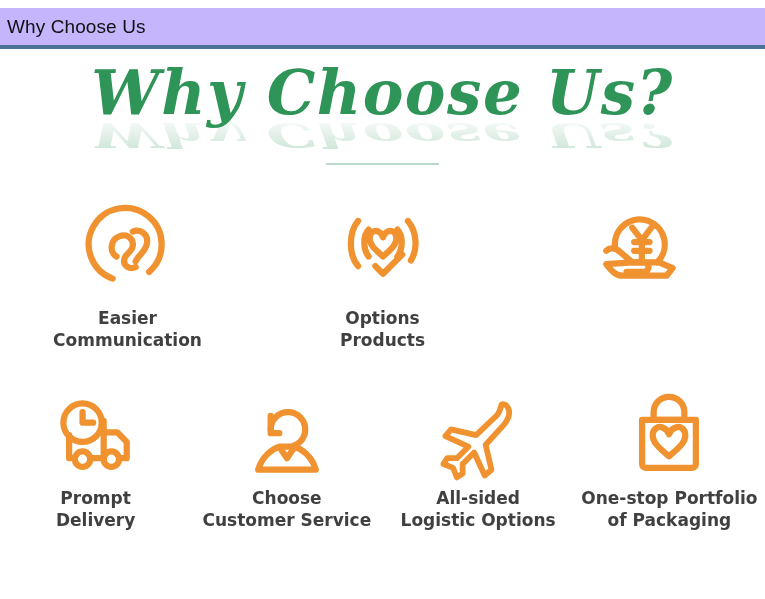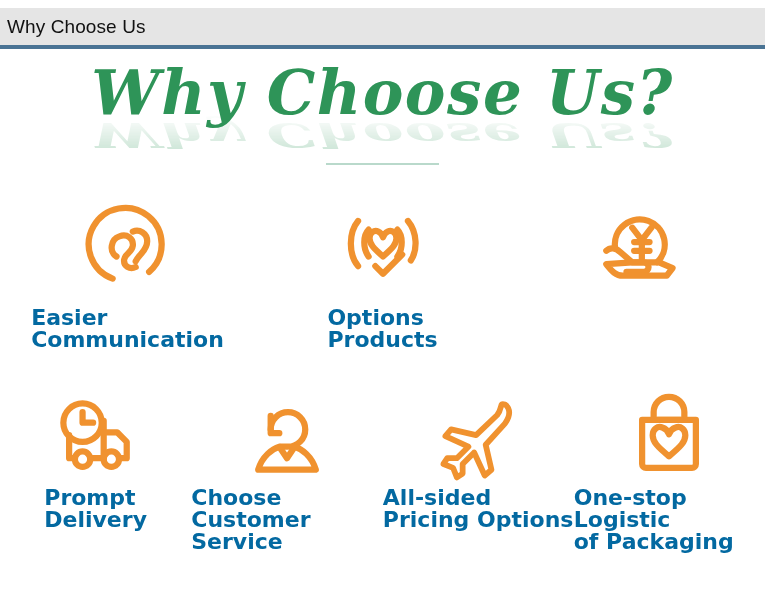--- a/index.html
+++ b/index.html
@@ -15,21 +15,21 @@
     position: relative;
   }
 
   
   #window-header {
     position: absolute;
     left: 0;
     top: 8px;
     width: 765px;
     height: 41px;
-    background: #e5e5e5;
+    background: #c4b5fd;
     border-bottom: 4px solid #4a7394;
     box-sizing: border-box;
     display: flex;
     align-items: center;
   }
   #window-title {
     font-size: 19px;
     color: #111111;
     padding-left: 7px;
     letter-spacing: 0.1px;
@@ -112,26 +112,26 @@
     flex-direction: column;
     align-items: center;
   }
   .feature-icon {
     width: 96px;
     height: 96px;
     display: block;
   }
   .feature-label {
     margin-top: 14px;
-    text-align: left;
+    text-align: center;
     font-family: "DejaVu Sans", "Liberation Sans", sans-serif;
     font-weight: bold;
-    font-size: 22px;
+    font-size: 17px;
     line-height: 22px;
-    color: #0369a1;
+    color: #404040;
     white-space: pre-line;
   }
   #row-bottom .feature-label { margin-top: 0; }
 </style>
 </head>
 <body>
 
 <div id="window-header">
   <div id="window-title">Why Choose Us</div>
 </div>
@@ -221,31 +221,31 @@
 Customer Service</div>
     </div>
 
     <div class="feature-cell">
       <svg class="feature-icon" viewBox="0 0 100 100">
         <g fill="none" stroke="#f0922f" stroke-width="6" stroke-linecap="round" stroke-linejoin="round">
           <path d="M78 14 C84 18 84 26 78 34 L58 56 L64 82 L57 88 L46 64 L34 76 L34 86 L28 90 L24 80 L14 76 L18 70 H28 L40 58 L16 47 L22 40 L48 46 L70 25 C76 17 72 12 78 14 Z"></path>
         </g>
       </svg>
       <div class="feature-label">All-sided
-Pricing Options</div>
+Logistic Options</div>
     </div>
 
     <div class="feature-cell">
       <svg class="feature-icon" viewBox="0 0 100 100">
         <g fill="none" stroke="#f0922f" stroke-width="6.5" stroke-linecap="round" stroke-linejoin="round">
           <path d="M22 30 H78 V76 A4 4 0 0 1 74 80 H26 A4 4 0 0 1 22 76 Z"></path>
           <path d="M34 30 V22 A16 16 0 0 1 66 22 V30"></path>
           <path d="M38 30 H62"></path>
           <path d="M50 68 C38 58 33 53 33 46 C33 40 38 36 43 38 C46 39 49 42 50 45 C51 42 54 39 57 38 C62 36 67 40 67 46 C67 53 62 58 50 68 Z"></path>
         </g>
       </svg>
-      <div class="feature-label">One-stop Logistic
+      <div class="feature-label">One-stop Portfolio
 of Packaging</div>
     </div>
 
   </div>
 
 </div>
 
 </body></html>

